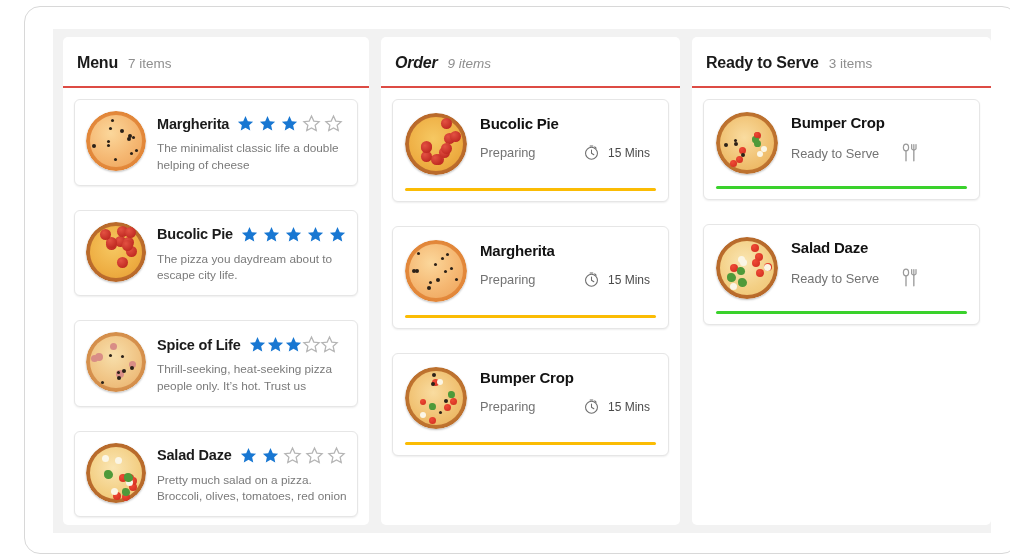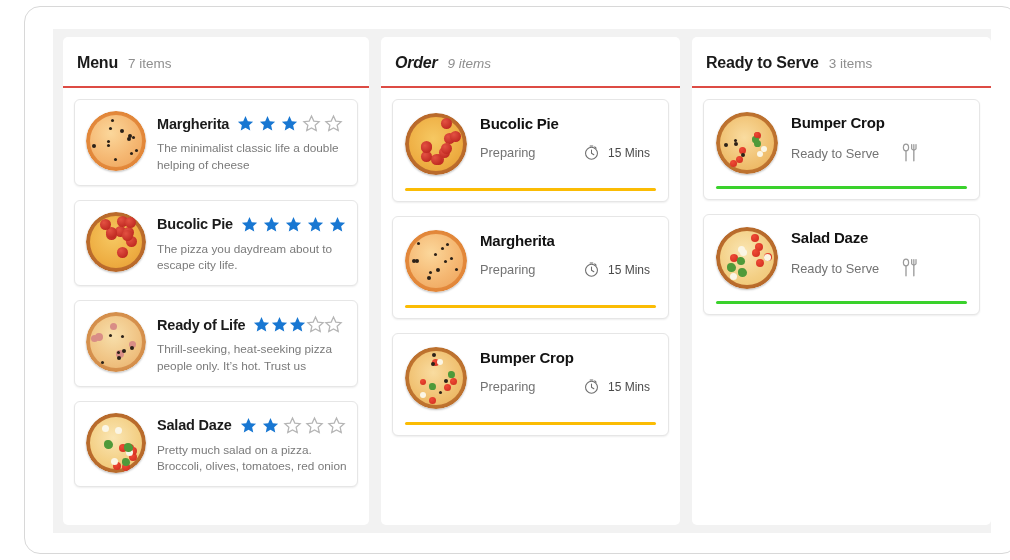--- a/index.html
+++ b/index.html
@@ -63,21 +63,21 @@
   .col-count {
     font-size: 13.5px;
     color: #8e8e8e;
   }
 
   .col-body {
     flex: 1;
     padding: 11px 11px 0 11px;
     display: flex;
     flex-direction: column;
-    gap: 14px;
+    gap: 24px;
     overflow: hidden;
   }
 
   
   .card {
     background: #ffffff;
     border: 1px solid #e6e6e6;
     border-radius: 6px;
     box-shadow: 0 1px 2px rgba(0,0,0,0.07);
     position: relative;
@@ -313,21 +313,21 @@
               <div class="topping t-olive" style="width: 3px; height: 3px; left: 22.9576px; top: 22.4081px;"></div>
               <div class="topping t-olive" style="width: 4px; height: 4px; left: 35.9919px; top: 37.0585px;"></div>
               <div class="topping t-olive" style="width: 3px; height: 3px; left: 14.9381px; top: 48.993px;"></div>
               <div class="topping t-olive" style="width: 4px; height: 4px; left: 43.7111px; top: 34.1802px;"></div>
               <div class="topping t-olive" style="width: 3px; height: 3px; left: 30.5475px; top: 39.4364px;"></div>
               <div class="topping t-ham" style="width: 7px; height: 7px; left: 24.3749px; top: 11.0793px;"></div>
               <div class="topping t-olive" style="width: 3px; height: 3px; left: 34.9628px; top: 23.4464px;"></div>
             </div>
             <div class="menu-body">
               <div class="menu-titlerow">
-                <div class="menu-name">Ready of Life</div>
+                <div class="menu-name">Spice of Life</div>
                 <div class="stars">
                   <span style="margin-right: -1px;">
                     <svg width="19" height="19" viewBox="0 0 24 24">
                       <path d="M12 2.6 14.9 9 21.6 9.7 16.6 14.2 18 20.9 12 17.5 6 20.9 7.4 14.2 2.4 9.7 9.1 9Z" fill="#1877d2"></path>
                     </svg>
                   </span>
                   <span style="margin-right: -1px;">
                     <svg width="19" height="19" viewBox="0 0 24 24">
                       <path d="M12 2.6 14.9 9 21.6 9.7 16.6 14.2 18 20.9 12 17.5 6 20.9 7.4 14.2 2.4 9.7 9.1 9Z" fill="#1877d2"></path>
                     </svg>

